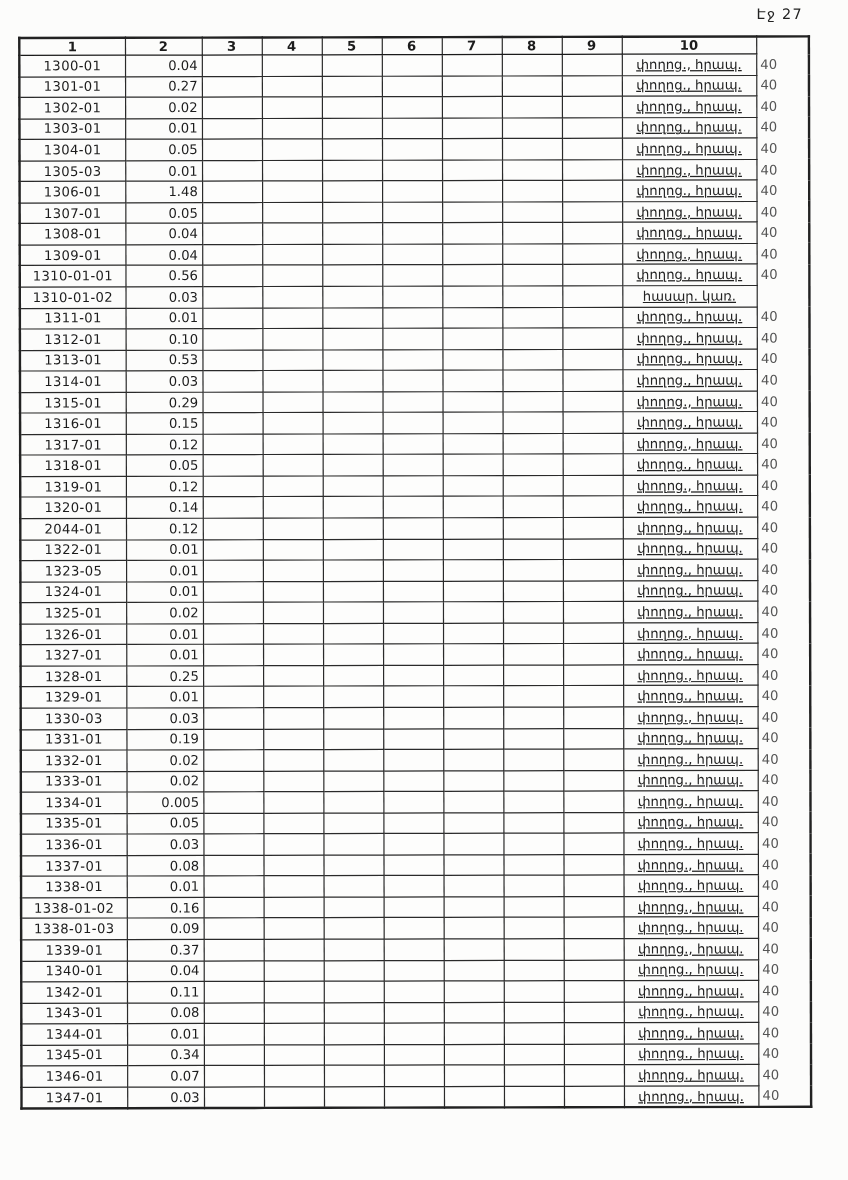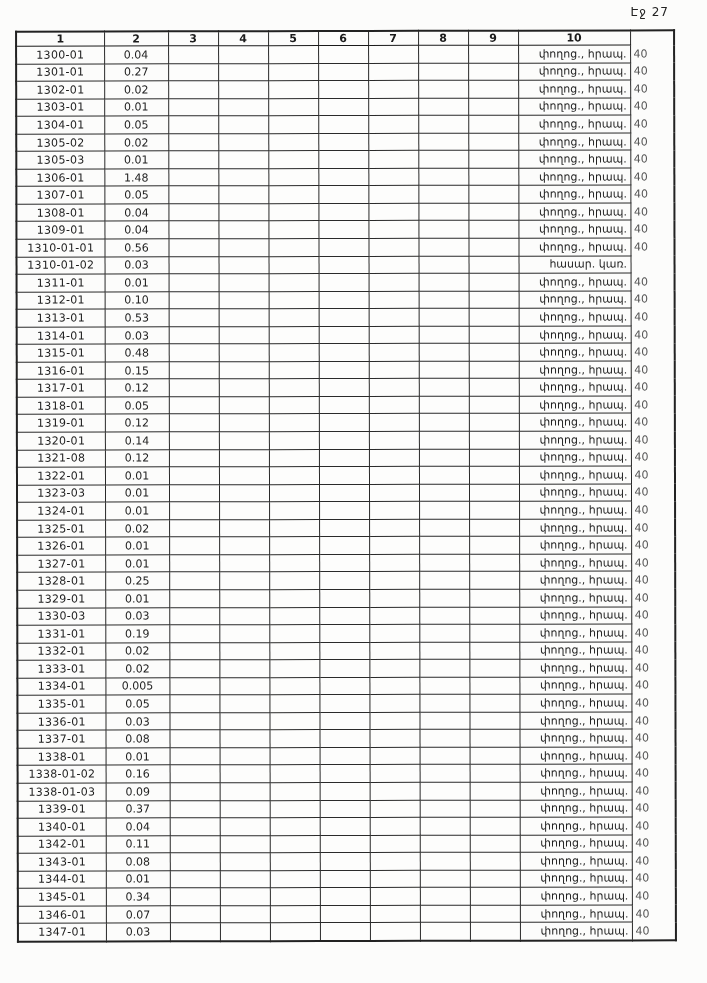--- a/index.html
+++ b/index.html
@@ -52,30 +52,31 @@
   
   table.grid {
     border: 2px solid #222;
   }
   td.col-code {
     text-align: center;
     padding-left: 5px;
     letter-spacing: 0.3px;
   }
   td.col-value {
-    text-align: center;
+    text-align: right;
   }
   td.col-empty {
     background: #fdfdfc;
   }
   td.col-category {
     font-size: 10px;
-    text-align: right;
+    text-align: center;
     padding-left: 4px;
     color: #222;
+    text-decoration: underline;
   }
   th.margin-cell, td.margin-cell {
     border: none !important;
     background: transparent;
     font-size: 8px;
     color: #555;
     text-align: left;
     padding-left: 7px;
   }
 </style>
@@ -174,33 +175,20 @@
           <td class="col-empty"></td>
           <td class="col-empty"></td>
           <td class="col-empty"></td>
           <td class="col-empty"></td>
           <td class="col-empty"></td>
           <td class="col-empty"></td>
           <td class="col-category">փողոց., հրապ.</td>
           <td class="margin-cell">40</td>
         </tr>
         <tr>
-          <td class="col-code">1305-02</td>
-          <td class="col-value">0.02</td>
-          <td class="col-empty"></td>
-          <td class="col-empty"></td>
-          <td class="col-empty"></td>
-          <td class="col-empty"></td>
-          <td class="col-empty"></td>
-          <td class="col-empty"></td>
-          <td class="col-empty"></td>
-          <td class="col-category">փողոց., հրապ.</td>
-          <td class="margin-cell">40</td>
-        </tr>
-        <tr>
           <td class="col-code">1305-03</td>
           <td class="col-value">0.01</td>
           <td class="col-empty"></td>
           <td class="col-empty"></td>
           <td class="col-empty"></td>
           <td class="col-empty"></td>
           <td class="col-empty"></td>
           <td class="col-empty"></td>
           <td class="col-empty"></td>
           <td class="col-category">փողոց., հրապ.</td>
@@ -331,21 +319,21 @@
           <td class="col-empty"></td>
           <td class="col-empty"></td>
           <td class="col-empty"></td>
           <td class="col-empty"></td>
           <td class="col-empty"></td>
           <td class="col-category">փողոց., հրապ.</td>
           <td class="margin-cell">40</td>
         </tr>
         <tr>
           <td class="col-code">1315-01</td>
-          <td class="col-value">0.48</td>
+          <td class="col-value">0.29</td>
           <td class="col-empty"></td>
           <td class="col-empty"></td>
           <td class="col-empty"></td>
           <td class="col-empty"></td>
           <td class="col-empty"></td>
           <td class="col-empty"></td>
           <td class="col-empty"></td>
           <td class="col-category">փողոց., հրապ.</td>
           <td class="margin-cell">40</td>
         </tr>
@@ -408,21 +396,21 @@
           <td class="col-empty"></td>
           <td class="col-empty"></td>
           <td class="col-empty"></td>
           <td class="col-empty"></td>
           <td class="col-empty"></td>
           <td class="col-empty"></td>
           <td class="col-category">փողոց., հրապ.</td>
           <td class="margin-cell">40</td>
         </tr>
         <tr>
-          <td class="col-code">1321-08</td>
+          <td class="col-code">2044-01</td>
           <td class="col-value">0.12</td>
           <td class="col-empty"></td>
           <td class="col-empty"></td>
           <td class="col-empty"></td>
           <td class="col-empty"></td>
           <td class="col-empty"></td>
           <td class="col-empty"></td>
           <td class="col-empty"></td>
           <td class="col-category">փողոց., հրապ.</td>
           <td class="margin-cell">40</td>
@@ -434,21 +422,21 @@
           <td class="col-empty"></td>
           <td class="col-empty"></td>
           <td class="col-empty"></td>
           <td class="col-empty"></td>
           <td class="col-empty"></td>
           <td class="col-empty"></td>
           <td class="col-category">փողոց., հրապ.</td>
           <td class="margin-cell">40</td>
         </tr>
         <tr>
-          <td class="col-code">1323-03</td>
+          <td class="col-code">1323-05</td>
           <td class="col-value">0.01</td>
           <td class="col-empty"></td>
           <td class="col-empty"></td>
           <td class="col-empty"></td>
           <td class="col-empty"></td>
           <td class="col-empty"></td>
           <td class="col-empty"></td>
           <td class="col-empty"></td>
           <td class="col-category">փողոց., հրապ.</td>
           <td class="margin-cell">40</td>

